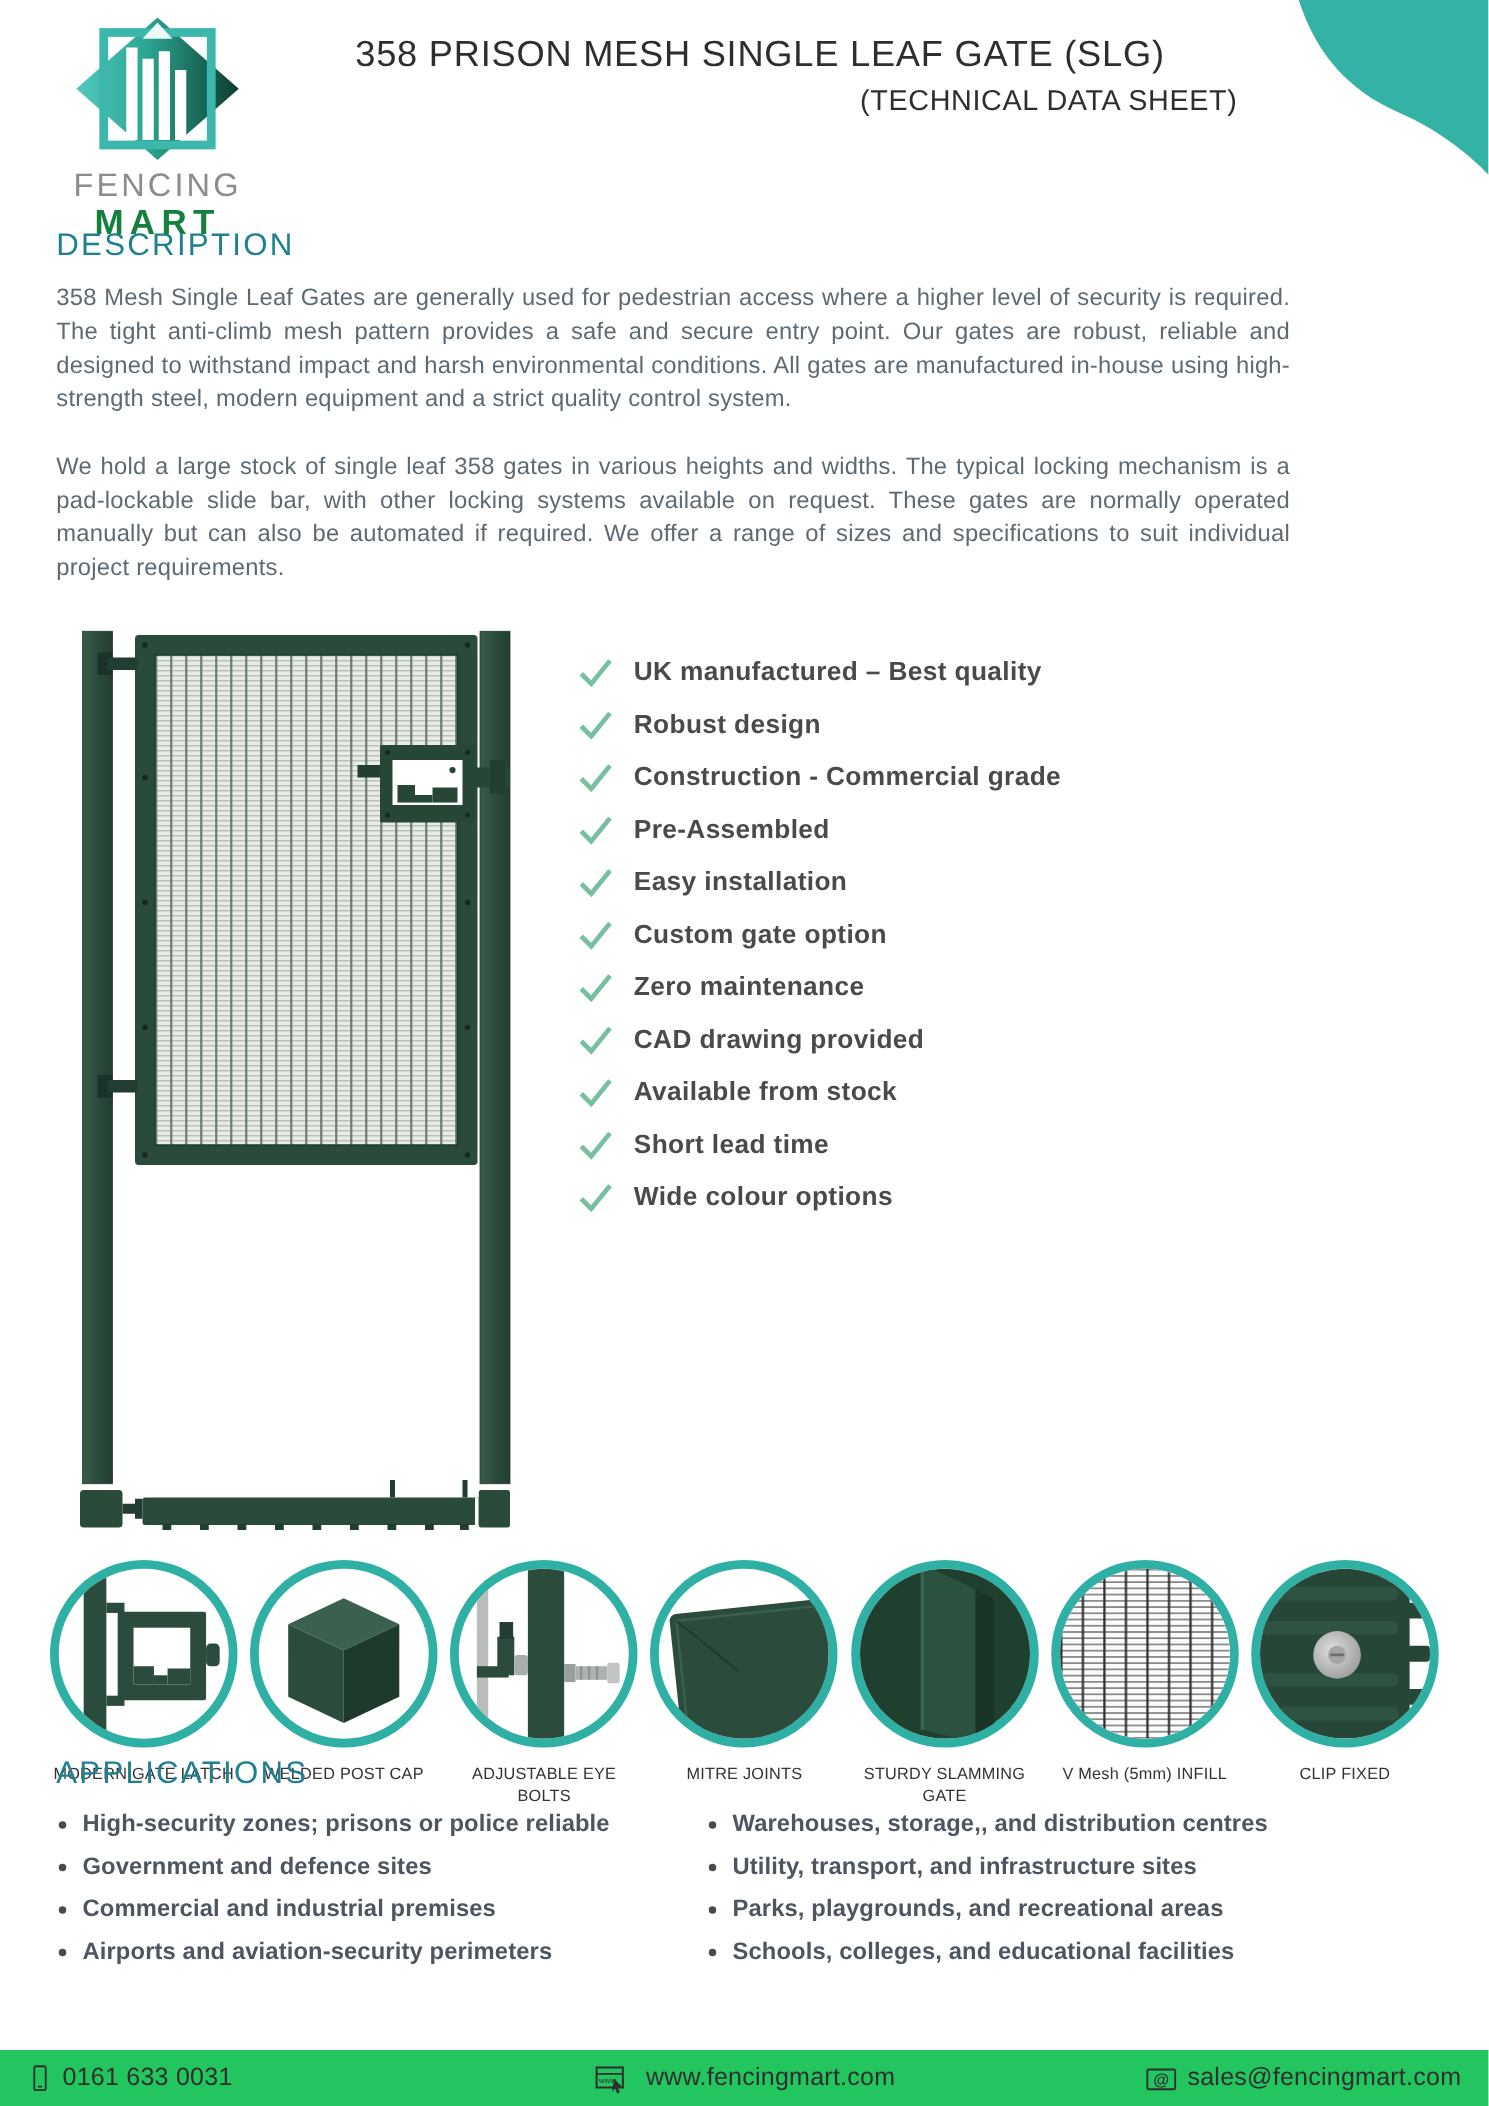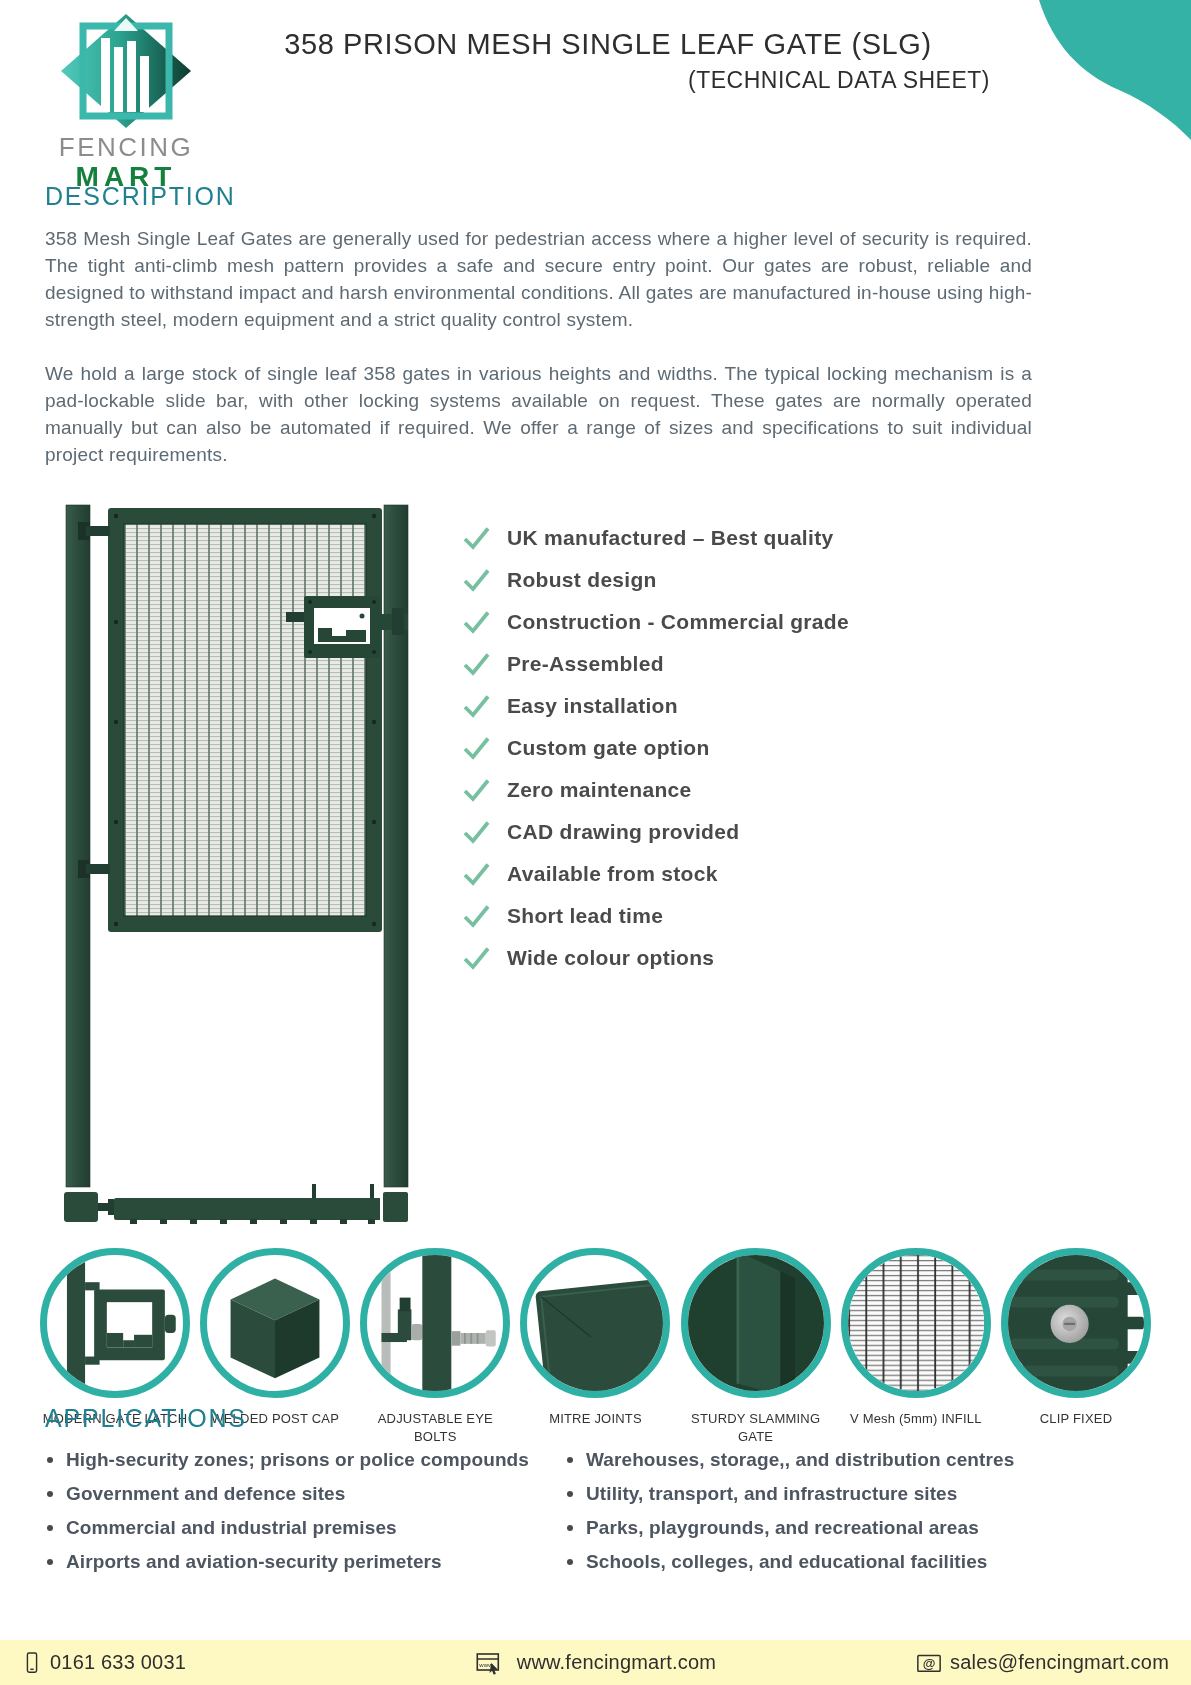--- a/index.html
+++ b/index.html
@@ -42,21 +42,21 @@
   
   .apps{position:absolute;left:45px;top:1404px;width:1102px;}
   .apps-cols{display:flex;}
   .apps-col{width:520px;}
   .apps-col.right{width:560px;}
   .bullet{display:flex;margin-bottom:8px;}
   .bullet .dot{width:6px;height:6px;border-radius:50%;background:#4a4a4a;margin:10px 13px 0 2px;flex:none;}
   .bullet .txt{font-size:19px;font-weight:bold;color:#4d5560;line-height:26px;letter-spacing:.1px;}
 
   
-  .footer{position:absolute;left:0;bottom:0;width:1191px;height:45px;background:#fef9c3;}
+  .footer{position:absolute;left:0;bottom:0;width:1191px;height:45px;background:#22c55e;}
   .footer-item{position:absolute;top:0;height:45px;display:flex;align-items:center;gap:8px;
                font-size:20px;color:#2f2f2f;letter-spacing:.2px;}
   .footer-item svg{flex:none;}
   .f-phone{left:22px;}
   .f-web{left:50%;transform:translateX(-50%);gap:16px;}
   .f-mail{right:22px;}
 </style>
 </head>
 <body>
 
@@ -393,21 +393,21 @@
     </div>
 
   </div>
 
   <div class="apps">
     <h2 class="section-heading">APPLICATIONS</h2>
     <div class="apps-cols">
       <div class="apps-col">
         <div class="bullet">
             <span class="dot"></span>
-            <span class="txt">High-security zones; prisons or police compounds</span>
+            <span class="txt">High-security zones; prisons or police reliable</span>
           </div>
         <div class="bullet">
             <span class="dot"></span>
             <span class="txt">Government and defence sites</span>
           </div>
         <div class="bullet">
             <span class="dot"></span>
             <span class="txt">Commercial and industrial premises</span>
           </div>
         <div class="bullet">

